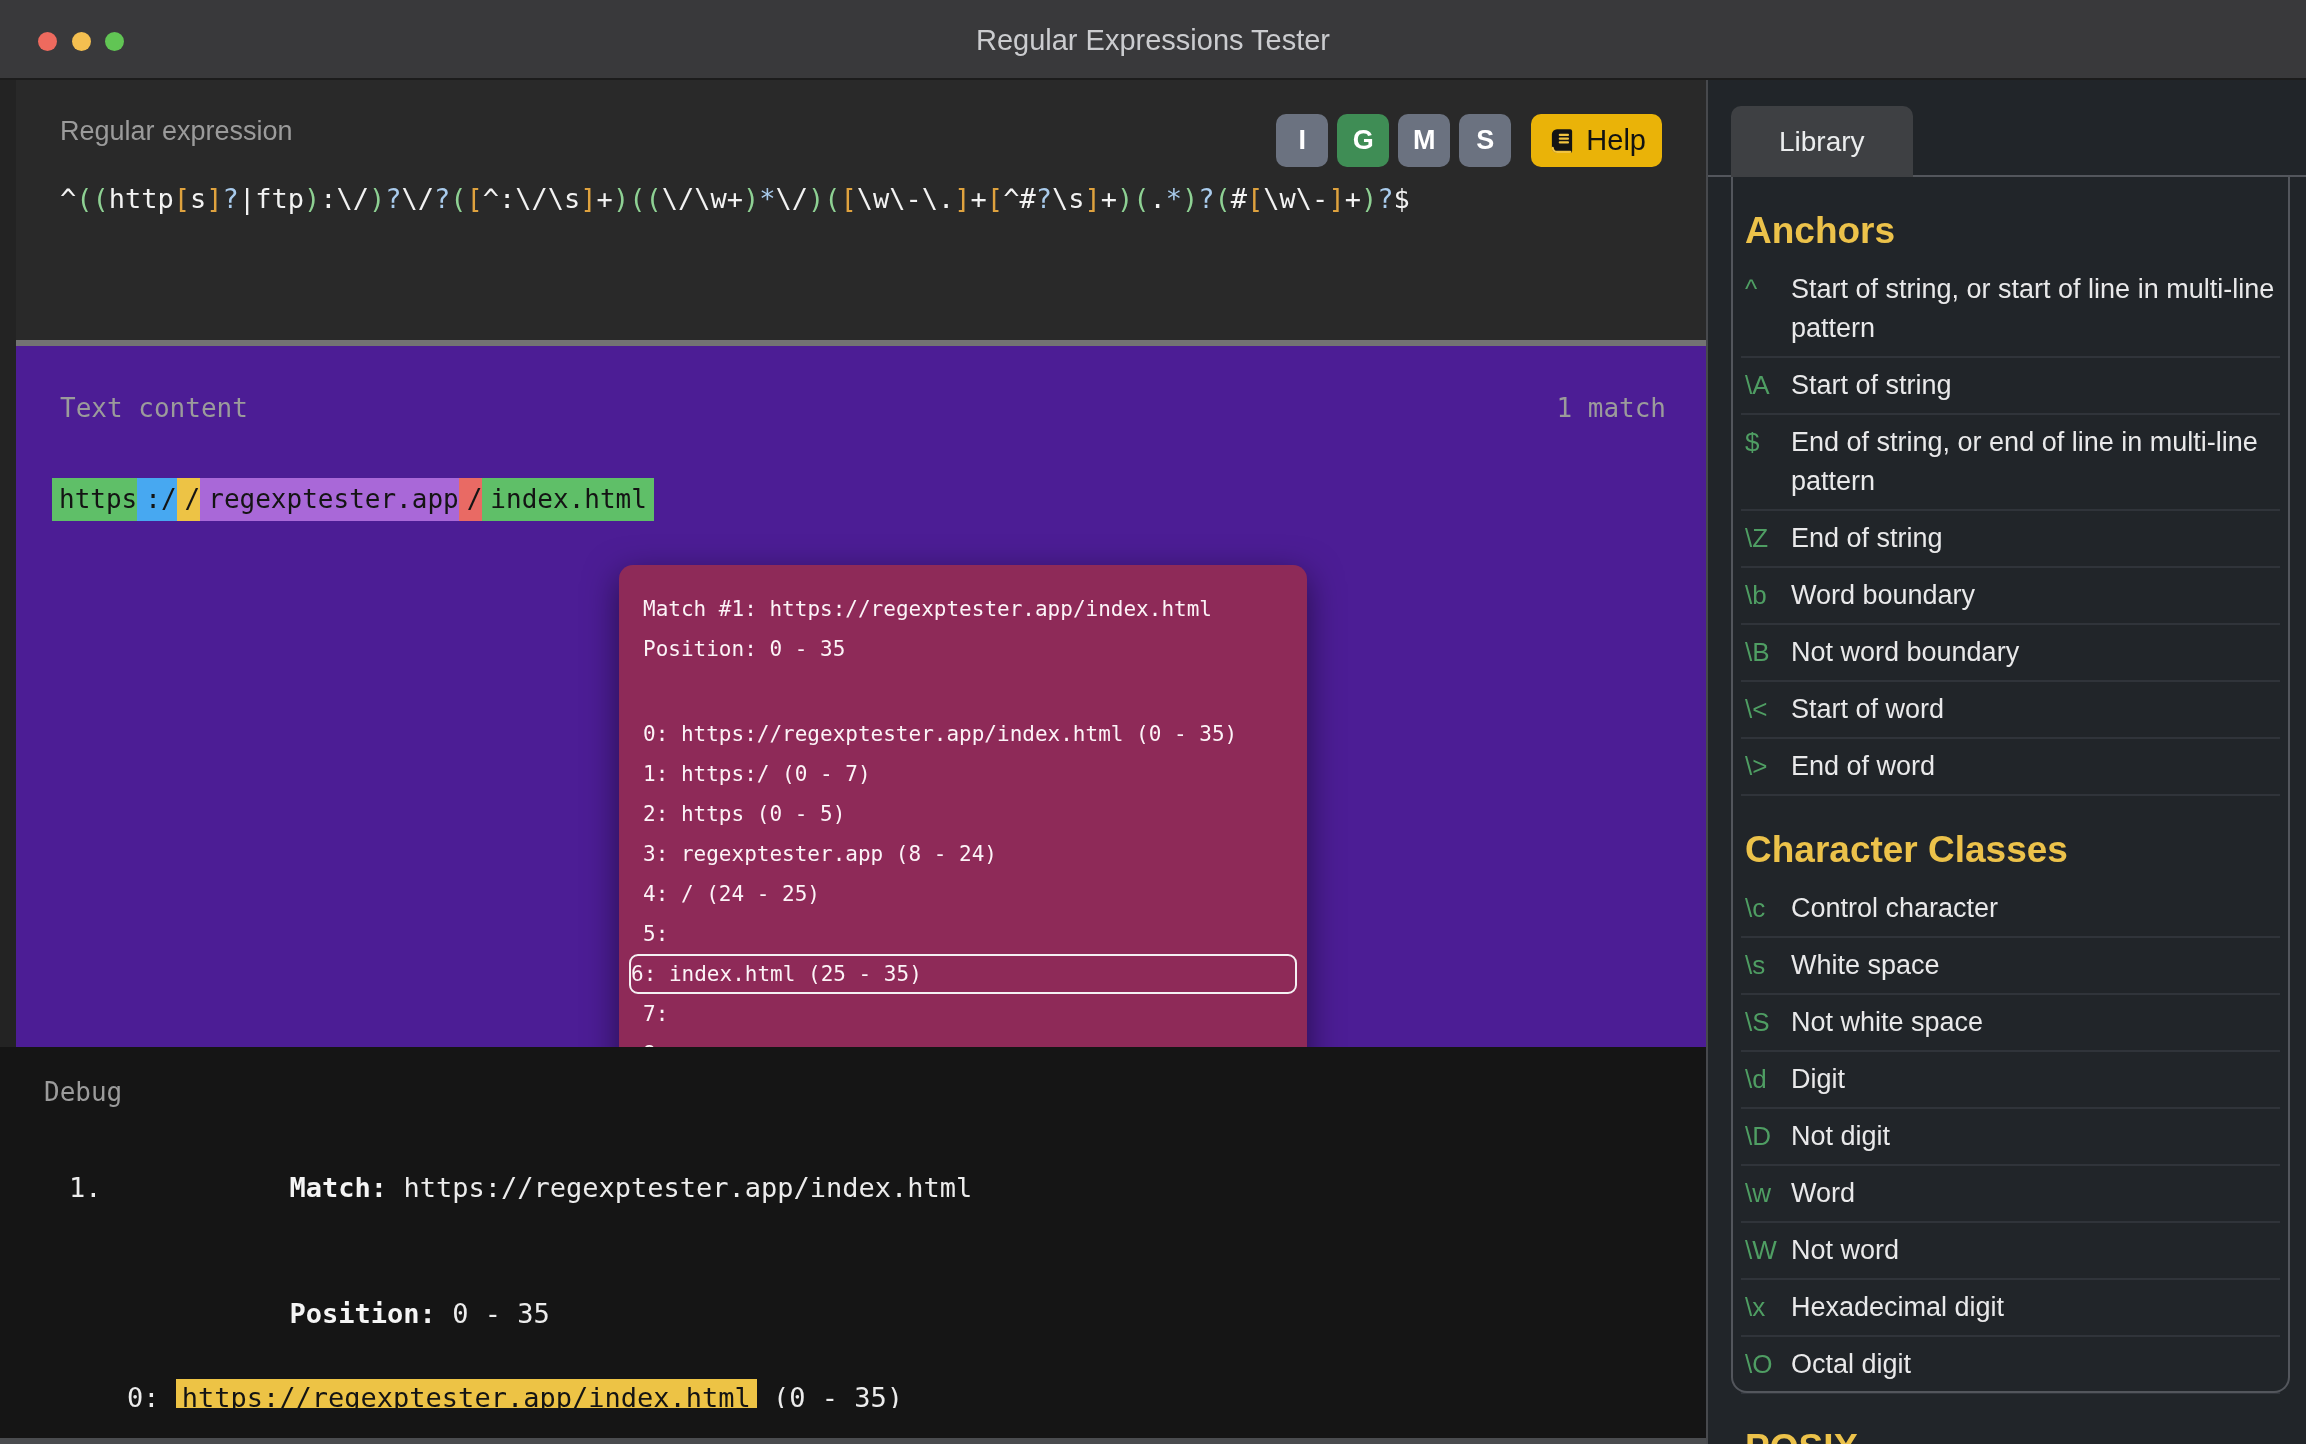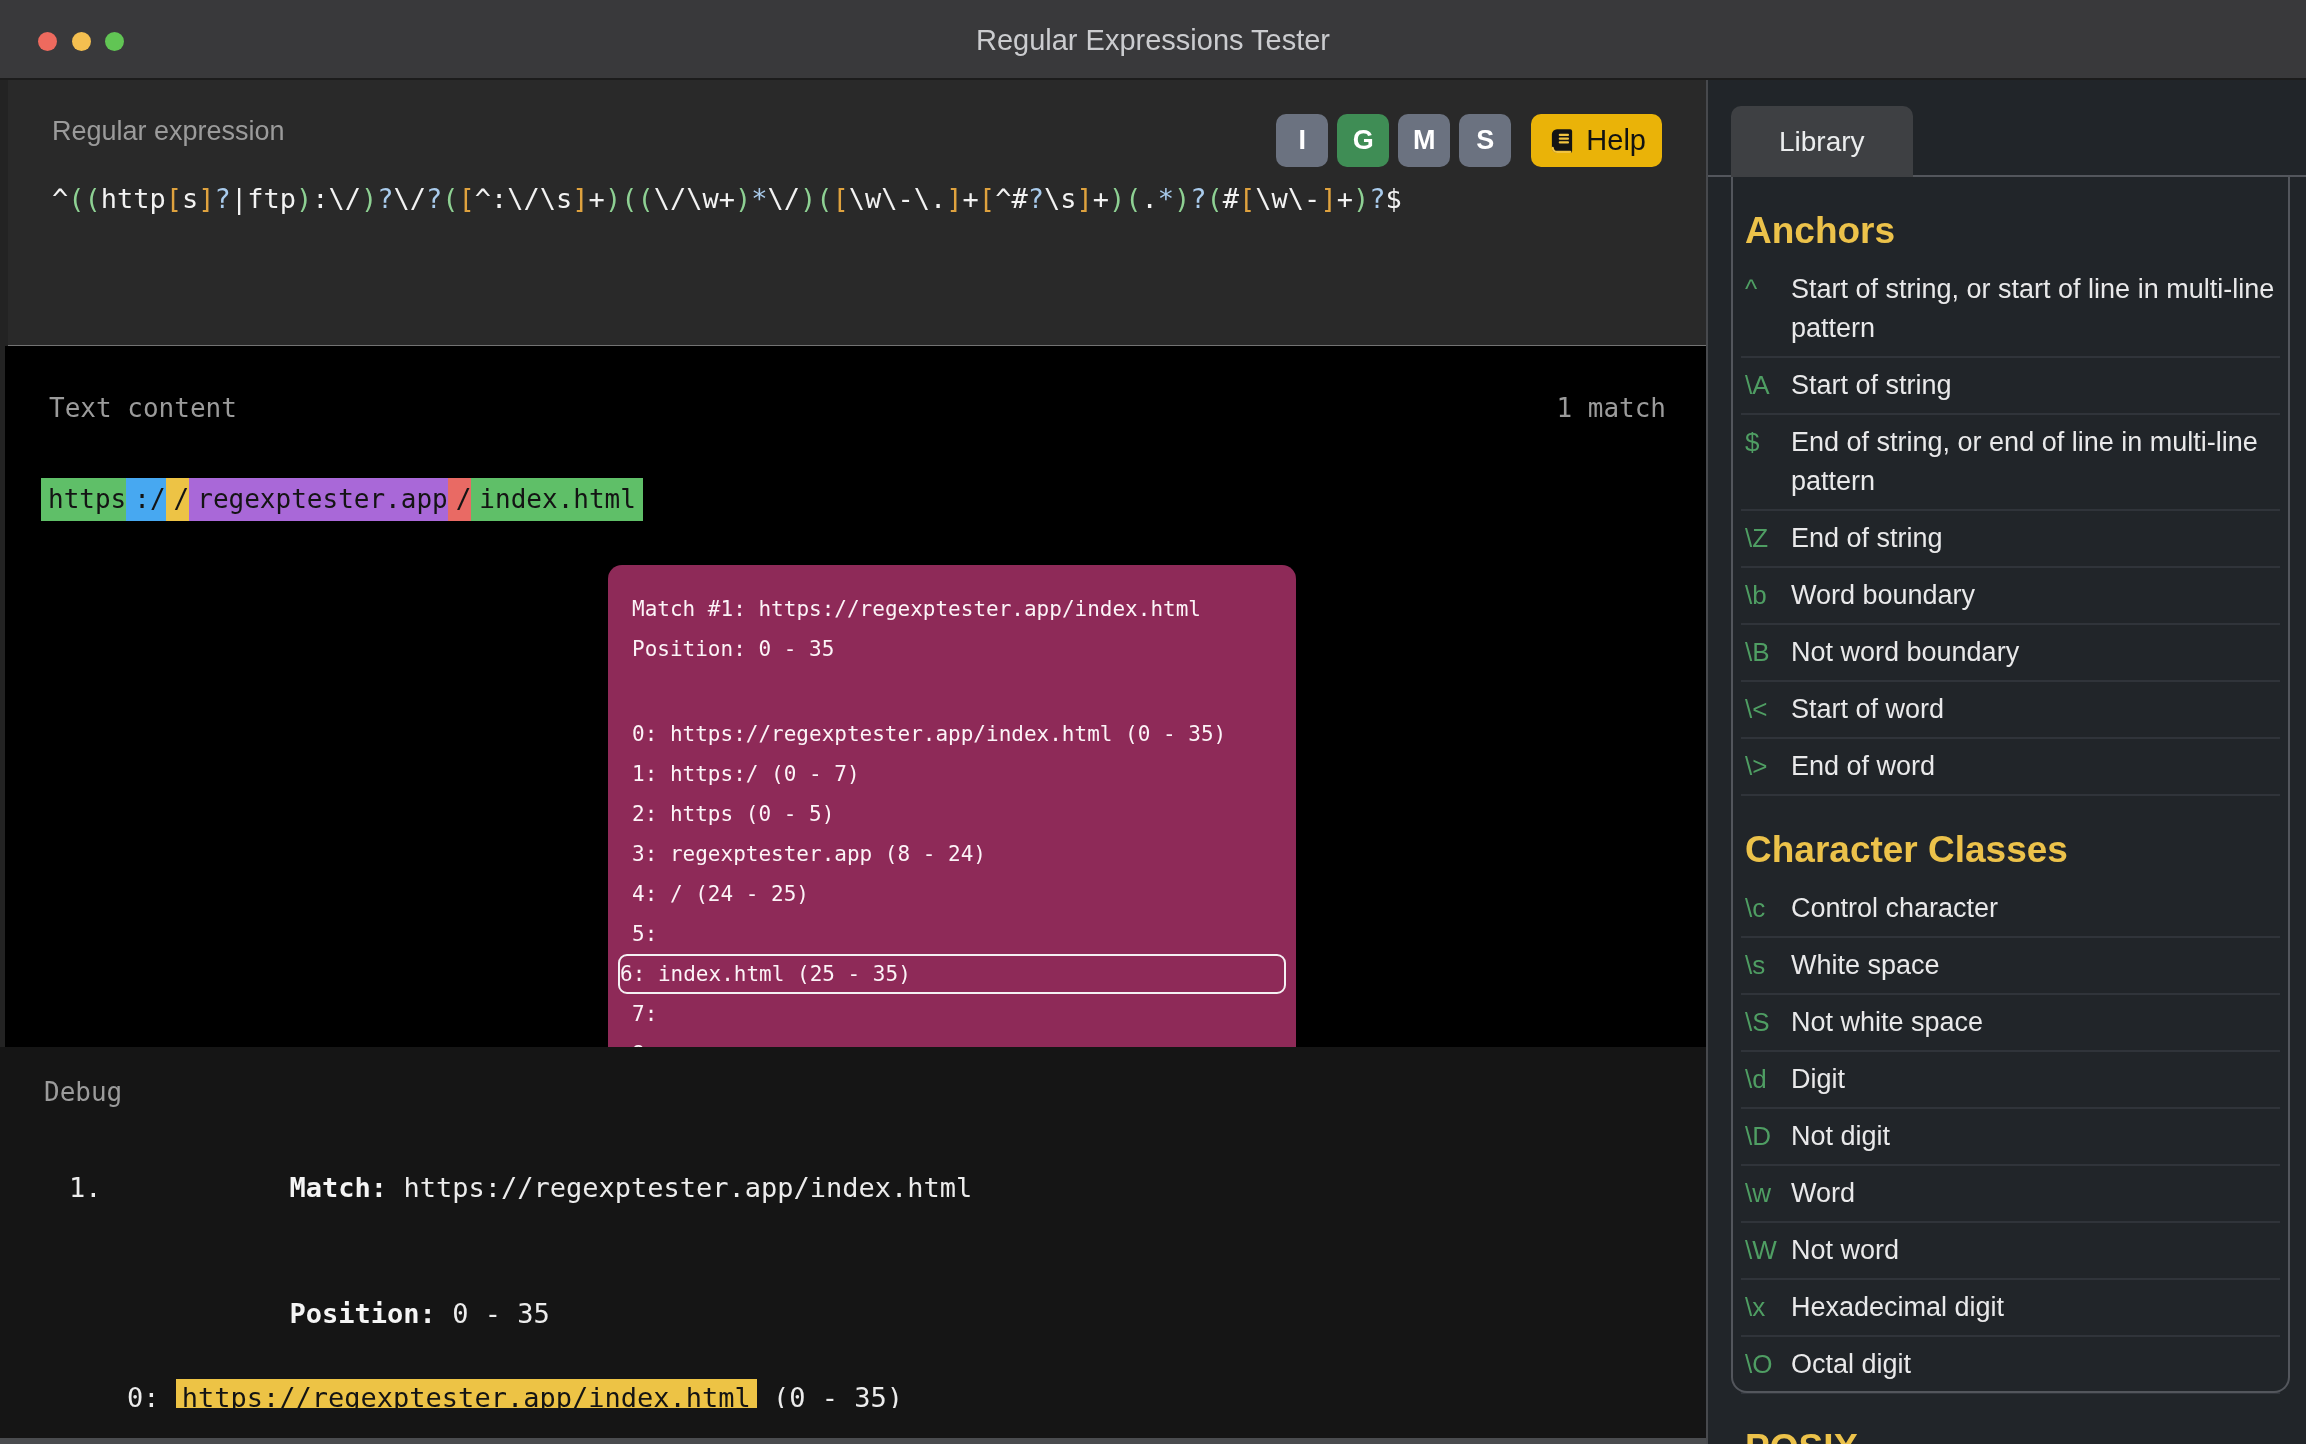--- a/index.html
+++ b/index.html
@@ -10,34 +10,34 @@
   
   .titlebar{position:absolute;left:0;top:0;width:100%;height:80px;background:#39393b;
             border-bottom:2px solid #1c1c1c;box-sizing:border-box;}
   .traffic{position:absolute;top:32px;width:19px;height:19px;border-radius:50%;}
   .titlebar-title{position:absolute;left:0;right:0;top:0;height:80px;line-height:80px;
             text-align:center;color:#cbcccf;font-size:29px;}
 
   
   .main{position:absolute;left:0;top:80px;width:1706px;bottom:0;}
 
-  .regex-section{position:absolute;left:8px;right:0;top:0;height:266px;background:#292929;
-            border-bottom:1px solid #737373;box-sizing:border-box;}
+  .regex-section{position:absolute;left:16px;right:0;top:0;height:266px;background:#292929;
+            border-bottom:6px solid #737373;box-sizing:border-box;}
   .section-label{position:absolute;left:44px;top:36px;font-size:27px;color:#9b9b9b;}
   .regex-line{position:absolute;left:44px;top:103px;font-size:27px;white-space:pre;}
 
   .flags-row{position:absolute;top:34px;right:44px;display:flex;align-items:center;gap:9px;}
   .flag-btn{width:52px;height:53px;border:none;border-radius:10px;color:#fff;
             font-family:"Liberation Sans",sans-serif;font-weight:bold;font-size:27px;
             display:flex;align-items:center;justify-content:center;cursor:pointer;}
   .help-btn{height:53px;border:none;border-radius:10px;display:flex;align-items:center;gap:9px;
             padding:0 16px;margin-left:11px;font-size:29px;color:#121212;cursor:pointer;
             font-family:"Liberation Sans",sans-serif;}
 
-  .text-section{position:absolute;left:5px;right:0;top:266px;height:701px;background:#000000;}
+  .text-section{position:absolute;left:16px;right:0;top:266px;height:701px;background:#4c1d95;}
   .text-label{position:absolute;left:44px;top:47px;font-size:26px;color:#9b9b9b;}
   .match-count{position:absolute;right:40px;top:47px;font-size:26px;color:#9b9b9b;}
   .hl-line{position:absolute;left:36px;top:95px;font-size:26px;line-height:38px;
            color:#141414;white-space:pre;}
   .hl-line span{display:inline-block;padding:2px 0 3px 8px;}
   .hl-line span:first-child{padding-left:7px;}
   .hl-line span:last-child{padding-right:7px;}
 
   
   .popup{position:absolute;left:603px;top:219px;width:688px;height:538px;border-radius:14px;

